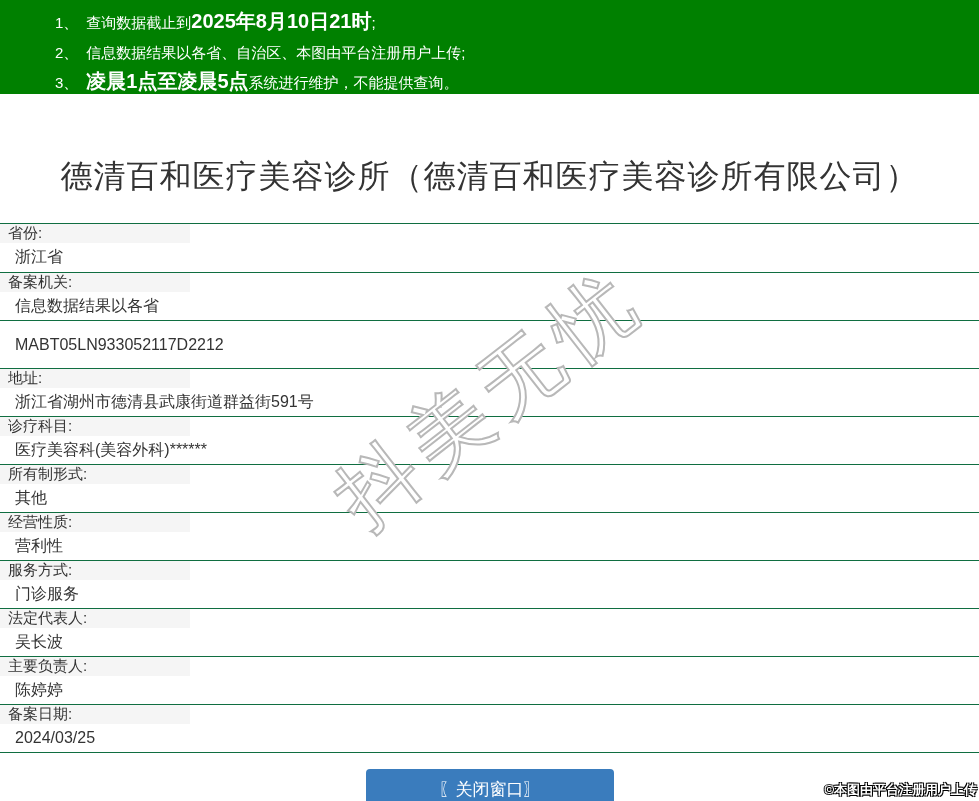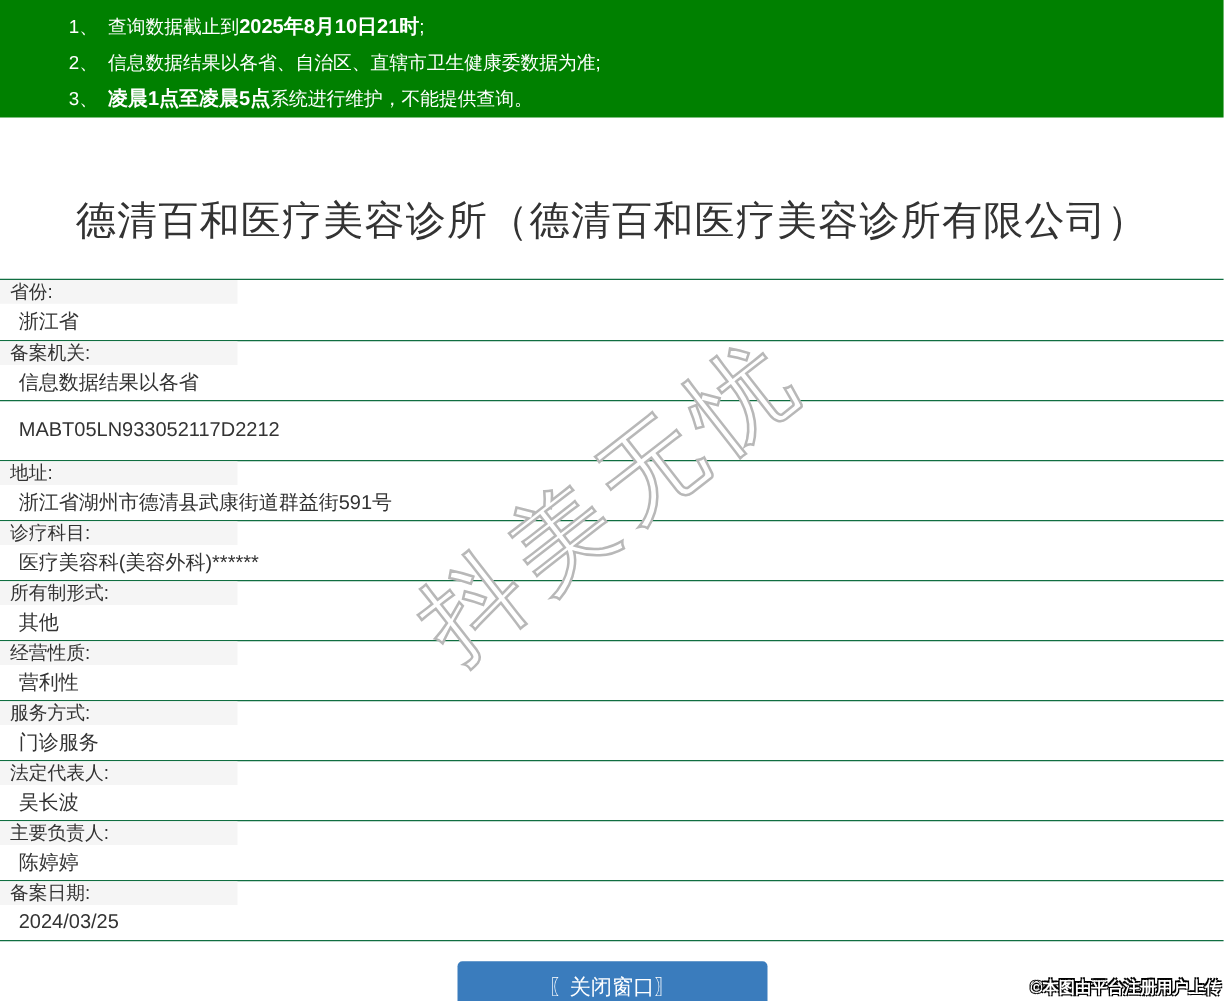--- a/index.html
+++ b/index.html
@@ -16,21 +16,21 @@
     background: #008000;
     color: #ffffff;
     padding: 7px 0 0 55px;
   }
   .notice-line {
     font-size: 15px;
     line-height: 29px;
     white-space: nowrap;
   }
   .notice-num { margin-right: 8px; }
-  .notice-bold { font-weight: bold; font-size: 16px; }
+  .notice-bold { font-weight: bold; font-size: 20px; }
   
   .title-section {
     height: 93px;
     display: flex; align-items: center; justify-content: center; margin-top: 36px;
   }
   .page-title {
     font-size: 32px;
     font-weight: 400;
     color: #333333;
     letter-spacing: 1px;
@@ -107,21 +107,21 @@
   }
 </style>
 </head>
 <body>
 
 <div class="notice-bar">
   <div class="notice-line">
     <span class="notice-num">1、</span><span>查询数据截止到</span><span class="notice-bold">2025年8月10日21时</span><span>;</span>
   </div>
   <div class="notice-line">
-    <span class="notice-num">2、</span><span>信息数据结果以各省、自治区、直辖市卫生健康委数据为准;</span><span class="notice-bold"></span><span></span>
+    <span class="notice-num">2、</span><span>信息数据结果以各省、自治区、本图由平台注册用户上传;</span><span class="notice-bold"></span><span></span>
   </div>
   <div class="notice-line">
     <span class="notice-num">3、</span><span></span><span class="notice-bold">凌晨1点至凌晨5点</span><span>系统进行维护，不能提供查询。</span>
   </div>
 </div>
 
 <div class="title-section">
   <h1 class="page-title">德清百和医疗美容诊所（德清百和医疗美容诊所有限公司）</h1>
 </div>
 

